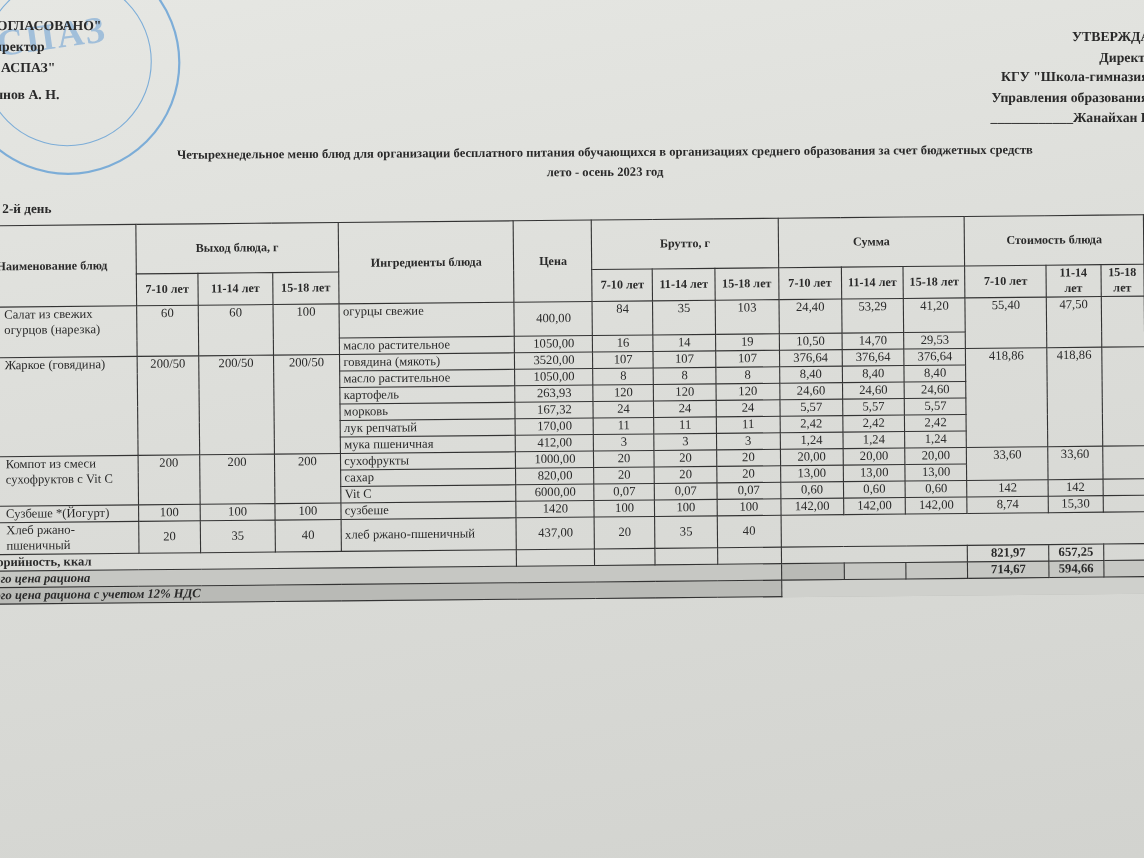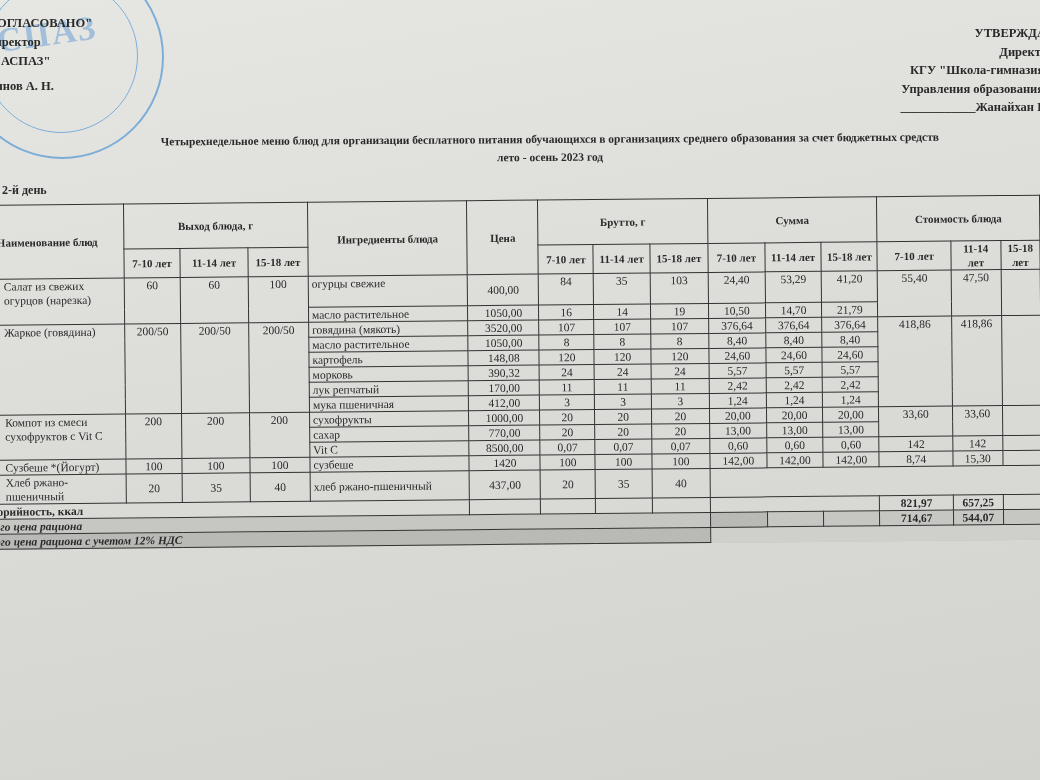--- a/index.html
+++ b/index.html
@@ -121,21 +121,21 @@
       <td rowspan="2" class="c top"></td>
     </tr>
     <tr>
       <td class="l">масло растительное</td>
       <td class="r">1050,00</td>
       <td class="c">16</td>
       <td class="c">14</td>
       <td class="c">19</td>
       <td class="c">10,50</td>
       <td class="c">14,70</td>
-      <td class="c">21,79</td>
+      <td class="c">29,53</td>
     </tr>
 
     <tr>
       <td rowspan="6" class="l top" style="padding-left:32px">Жаркое (говядина)</td>
       <td rowspan="6" class="c top">200/50</td>
       <td rowspan="6" class="c top">200/50</td>
       <td rowspan="6" class="c top">200/50</td>
       <td class="l">говядина (мякоть)</td>
       <td class="r">3520,00</td>
       <td class="c">107</td>
@@ -153,31 +153,31 @@
       <td class="r">1050,00</td>
       <td class="c">8</td>
       <td class="c">8</td>
       <td class="c">8</td>
       <td class="c">8,40</td>
       <td class="c">8,40</td>
       <td class="c">8,40</td>
     </tr>
     <tr>
       <td class="l">картофель</td>
-      <td class="r">148,08</td>
+      <td class="r">263,93</td>
       <td class="c">120</td>
       <td class="c">120</td>
       <td class="c">120</td>
       <td class="c">24,60</td>
       <td class="c">24,60</td>
       <td class="c">24,60</td>
     </tr>
     <tr>
       <td class="l">морковь</td>
-      <td class="r">390,32</td>
+      <td class="r">167,32</td>
       <td class="c">24</td>
       <td class="c">24</td>
       <td class="c">24</td>
       <td class="c">5,57</td>
       <td class="c">5,57</td>
       <td class="c">5,57</td>
     </tr>
     <tr>
       <td class="l">лук репчатый</td>
       <td class="r">170,00</td>
@@ -211,31 +211,31 @@
       <td class="c">20</td>
       <td class="c">20,00</td>
       <td class="c">20,00</td>
       <td class="c">20,00</td>
       <td rowspan="2" class="c top">33,60</td>
       <td rowspan="2" class="c top">33,60</td>
       <td rowspan="2" class="c top"></td>
     </tr>
     <tr>
       <td class="l">сахар</td>
-      <td class="r">770,00</td>
+      <td class="r">820,00</td>
       <td class="c">20</td>
       <td class="c">20</td>
       <td class="c">20</td>
       <td class="c">13,00</td>
       <td class="c">13,00</td>
       <td class="c">13,00</td>
     </tr>
     <tr>
       <td class="l">Vit C</td>
-      <td class="r">8500,00</td>
+      <td class="r">6000,00</td>
       <td class="c">0,07</td>
       <td class="c">0,07</td>
       <td class="c">0,07</td>
       <td class="c">0,60</td>
       <td class="c">0,60</td>
       <td class="c">0,60</td>
       <td class="c">142</td>
       <td class="c">142</td>
       <td class="c"></td>
     </tr>
@@ -281,21 +281,21 @@
       <td class="r">821,97</td>
       <td class="r">657,25</td>
       <td></td>
     </tr>
     <tr class="foot gray2">
       <td colspan="9" class="l italic">Итого цена рациона</td>
       <td class="gray"></td>
       <td></td>
       <td></td>
       <td class="r">714,67</td>
-      <td class="r">544,07</td>
+      <td class="r">594,66</td>
       <td></td>
     </tr>
     <tr class="foot gray">
       <td colspan="9" class="l italic">Итого цена рациона с учетом 12% НДС</td>
       <td colspan="6" style="background:#cfd0cc;border:none"></td>
     </tr>
   </tbody>
       </table>
   </div>
 </div>

